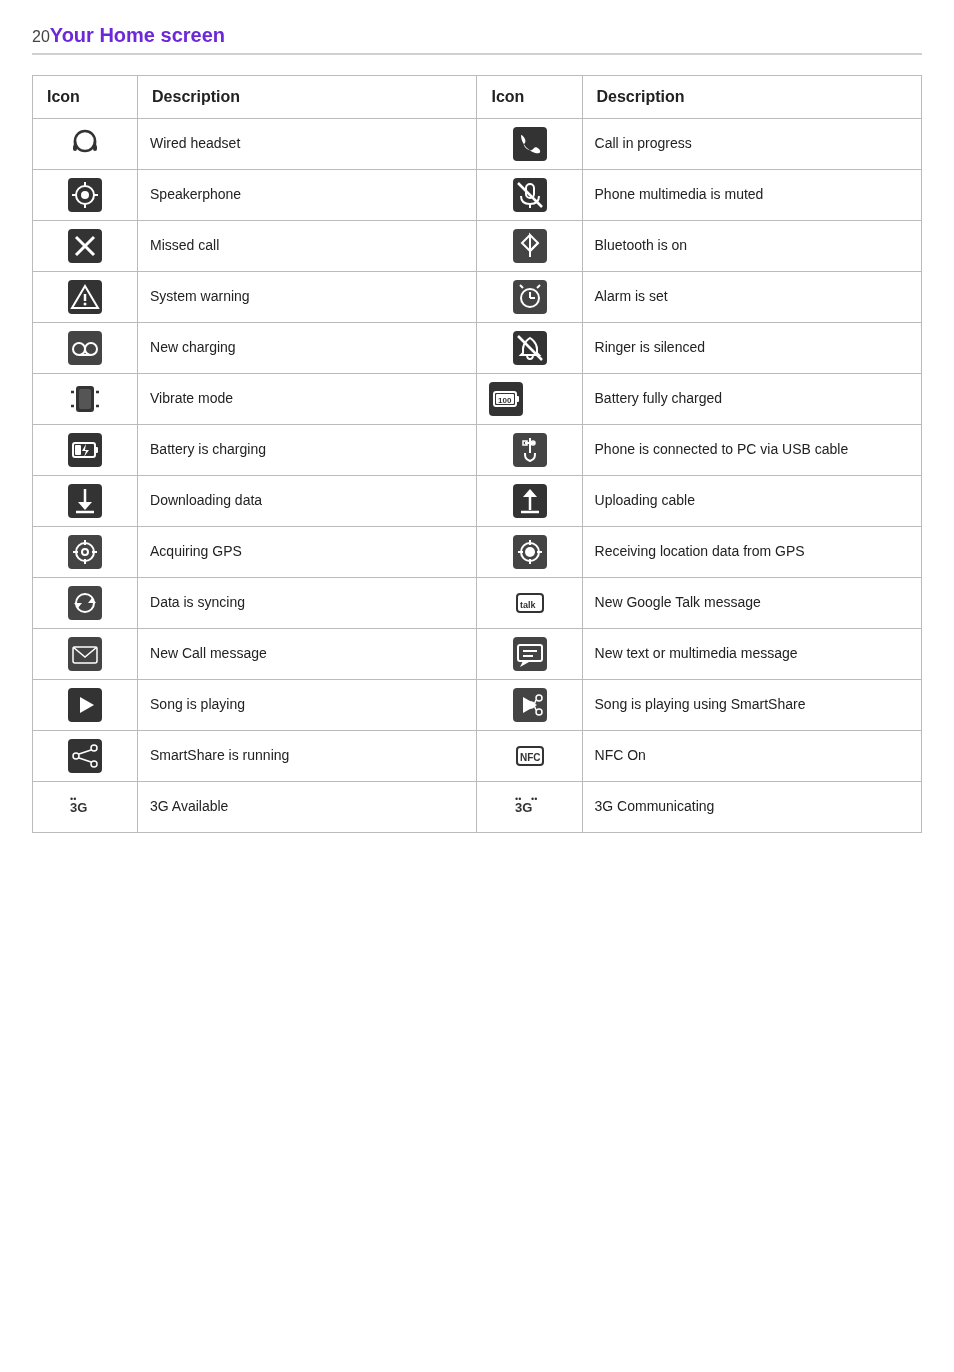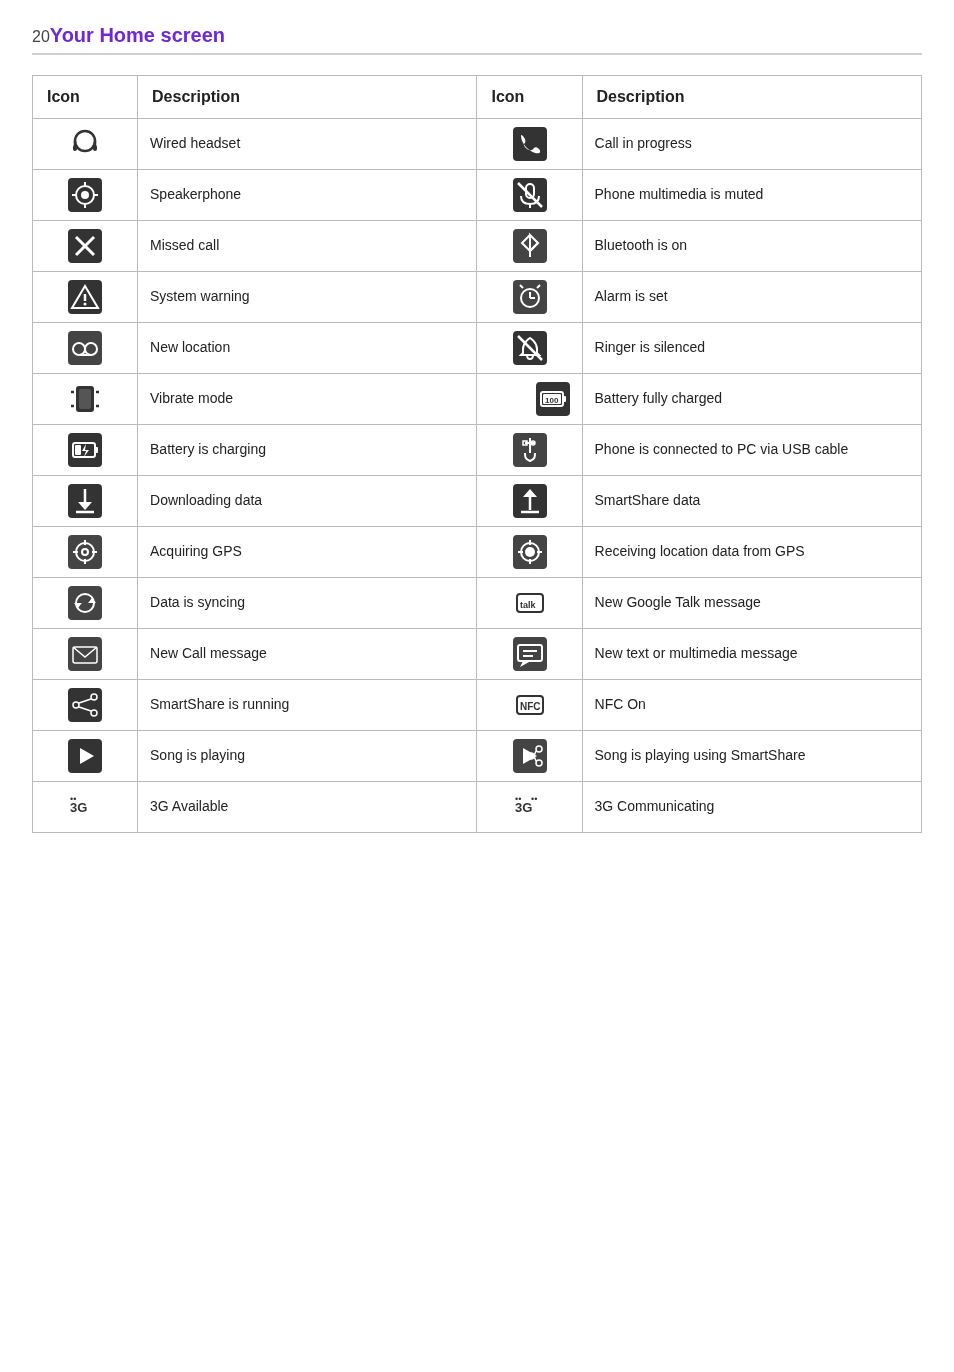--- a/index.html
+++ b/index.html
@@ -183,21 +183,21 @@
     <td class="icon-cell">
       <div style="display:flex;align-items:center;justify-content:center;">
         <svg width="34" height="34" viewBox="0 0 34 34">
               <rect width="34" height="34" rx="4" fill="#444"></rect>
               <circle cx="11" cy="18" r="6" fill="none" stroke="white" stroke-width="2"></circle>
               <circle cx="23" cy="18" r="6" fill="none" stroke="white" stroke-width="2"></circle>
               <line x1="11" y1="24" x2="23" y2="24" stroke="white" stroke-width="2"></line>
             </svg>
       </div>
     </td>
-    <td class="desc-cell">New location</td>
+    <td class="desc-cell">New charging</td>
     <td class="icon-cell">
       <div style="display:flex;align-items:center;justify-content:center;">
         <svg width="34" height="34" viewBox="0 0 34 34">
               <rect width="34" height="34" rx="4" fill="#333"></rect>
               <path d="M17 7 C17 7 10 11 10 18 L10 22 L8 24 L26 24 L24 22 L24 18 C24 11 17 7 17 7Z" fill="none" stroke="white" stroke-width="2"></path>
               <path d="M14 24 Q14 28 17 28 Q20 28 20 24" fill="none" stroke="white" stroke-width="2"></path>
               <line x1="5" y1="5" x2="29" y2="29" stroke="white" stroke-width="2.5"></line>
             </svg>
       </div>
     </td>
@@ -211,21 +211,21 @@
               <rect x="11" y="7" width="12" height="20" rx="2" fill="#555"></rect>
               <line x1="3" y1="10" x2="6" y2="10" stroke="#333" stroke-width="2.5"></line>
               <line x1="3" y1="24" x2="6" y2="24" stroke="#333" stroke-width="2.5"></line>
               <line x1="28" y1="10" x2="31" y2="10" stroke="#333" stroke-width="2.5"></line>
               <line x1="28" y1="24" x2="31" y2="24" stroke="#333" stroke-width="2.5"></line>
             </svg>
       </div>
     </td>
     <td class="desc-cell">Vibrate mode</td>
     <td class="icon-cell">
-      <div style="display:flex;align-items:center;justify-content:flex-end;">
+      <div style="display:flex;align-items:center;justify-content:flex-start;">
         <svg width="34" height="34" viewBox="0 0 34 34">
               <rect width="34" height="34" rx="4" fill="#333"></rect>
               <rect x="5" y="10" width="22" height="14" rx="2" fill="none" stroke="white" stroke-width="2"></rect>
               <rect x="27" y="14" width="3" height="6" rx="1" fill="white"></rect>
               <rect x="7" y="12" width="18" height="10" fill="white" rx="1"></rect>
               <text x="9" y="21" font-size="8" font-weight="bold" fill="#333">100</text>
             </svg>
       </div>
     </td>
     <td class="desc-cell">Battery fully charged</td>
@@ -272,21 +272,21 @@
     <td class="icon-cell">
       <div style="display:flex;align-items:center;justify-content:center;">
         <svg width="34" height="34" viewBox="0 0 34 34">
               <rect width="34" height="34" rx="4" fill="#333"></rect>
               <line x1="17" y1="26" x2="17" y2="9" stroke="white" stroke-width="2.5"></line>
               <polygon points="10,13 17,5 24,13" fill="white"></polygon>
               <line x1="8" y1="28" x2="26" y2="28" stroke="white" stroke-width="2.5"></line>
             </svg>
       </div>
     </td>
-    <td class="desc-cell">SmartShare data</td>
+    <td class="desc-cell">Uploading cable</td>
   </tr>
       <tr>
     <td class="icon-cell">
       <div style="display:flex;align-items:center;justify-content:center;">
         <svg width="34" height="34" viewBox="0 0 34 34">
               <rect width="34" height="34" rx="4" fill="#444"></rect>
               <circle cx="17" cy="17" r="9" fill="none" stroke="white" stroke-width="2"></circle>
               <circle cx="17" cy="17" r="3" fill="none" stroke="white" stroke-width="2"></circle>
               <line x1="17" y1="5" x2="17" y2="10" stroke="white" stroke-width="2"></line>
               <line x1="17" y1="24" x2="17" y2="29" stroke="white" stroke-width="2"></line>
@@ -356,44 +356,20 @@
             </svg>
       </div>
     </td>
     <td class="desc-cell">New text or multimedia message</td>
   </tr>
       <tr>
     <td class="icon-cell">
       <div style="display:flex;align-items:center;justify-content:center;">
         <svg width="34" height="34" viewBox="0 0 34 34">
               <rect width="34" height="34" rx="4" fill="#333"></rect>
-              <circle cx="8" cy="17" r="3" fill="none" stroke="white" stroke-width="1.5"></circle>
-              <circle cx="26" cy="9" r="3" fill="none" stroke="white" stroke-width="1.5"></circle>
-              <circle cx="26" cy="25" r="3" fill="none" stroke="white" stroke-width="1.5"></circle>
-              <line x1="11" y1="15" x2="23" y2="11" stroke="white" stroke-width="1.5"></line>
-              <line x1="11" y1="19" x2="23" y2="23" stroke="white" stroke-width="1.5"></line>
-            </svg>
-      </div>
-    </td>
-    <td class="desc-cell">SmartShare is running</td>
-    <td class="icon-cell">
-      <div style="display:flex;align-items:center;justify-content:center;">
-        <svg width="34" height="34" viewBox="0 0 34 34">
-              <rect x="4" y="8" width="26" height="18" rx="3" fill="none" stroke="#333" stroke-width="2"></rect>
-              <text x="7" y="22" font-size="10" font-weight="bold" fill="#333">NFC</text>
-            </svg>
-      </div>
-    </td>
-    <td class="desc-cell">NFC On</td>
-  </tr>
-      <tr>
-    <td class="icon-cell">
-      <div style="display:flex;align-items:center;justify-content:center;">
-        <svg width="34" height="34" viewBox="0 0 34 34">
-              <rect width="34" height="34" rx="4" fill="#333"></rect>
               <polygon points="12,9 12,25 26,17" fill="white"></polygon>
             </svg>
       </div>
     </td>
     <td class="desc-cell">Song is playing</td>
     <td class="icon-cell">
       <div style="display:flex;align-items:center;justify-content:center;">
         <svg width="34" height="34" viewBox="0 0 34 34">
               <rect width="34" height="34" rx="4" fill="#444"></rect>
               <polygon points="10,9 10,25 24,17" fill="white"></polygon>
@@ -404,20 +380,44 @@
               <line x1="21" y1="17" x2="23" y2="22" stroke="white" stroke-width="1.5"></line>
             </svg>
       </div>
     </td>
     <td class="desc-cell">Song is playing using SmartShare</td>
   </tr>
       <tr>
     <td class="icon-cell">
       <div style="display:flex;align-items:center;justify-content:center;">
         <svg width="34" height="34" viewBox="0 0 34 34">
+              <rect width="34" height="34" rx="4" fill="#333"></rect>
+              <circle cx="8" cy="17" r="3" fill="none" stroke="white" stroke-width="1.5"></circle>
+              <circle cx="26" cy="9" r="3" fill="none" stroke="white" stroke-width="1.5"></circle>
+              <circle cx="26" cy="25" r="3" fill="none" stroke="white" stroke-width="1.5"></circle>
+              <line x1="11" y1="15" x2="23" y2="11" stroke="white" stroke-width="1.5"></line>
+              <line x1="11" y1="19" x2="23" y2="23" stroke="white" stroke-width="1.5"></line>
+            </svg>
+      </div>
+    </td>
+    <td class="desc-cell">SmartShare is running</td>
+    <td class="icon-cell">
+      <div style="display:flex;align-items:center;justify-content:center;">
+        <svg width="34" height="34" viewBox="0 0 34 34">
+              <rect x="4" y="8" width="26" height="18" rx="3" fill="none" stroke="#333" stroke-width="2"></rect>
+              <text x="7" y="22" font-size="10" font-weight="bold" fill="#333">NFC</text>
+            </svg>
+      </div>
+    </td>
+    <td class="desc-cell">NFC On</td>
+  </tr>
+      <tr>
+    <td class="icon-cell">
+      <div style="display:flex;align-items:center;justify-content:center;">
+        <svg width="34" height="34" viewBox="0 0 34 34">
               <text x="2" y="22" font-size="13" font-weight="bold" fill="#333">3G</text>
               <text x="2" y="12" font-size="9" fill="#333">••</text>
             </svg>
       </div>
     </td>
     <td class="desc-cell">3G Available</td>
     <td class="icon-cell">
       <div style="display:flex;align-items:center;justify-content:center;">
         <svg width="34" height="34" viewBox="0 0 34 34">
               <text x="2" y="22" font-size="13" font-weight="bold" fill="#333">3G</text>

